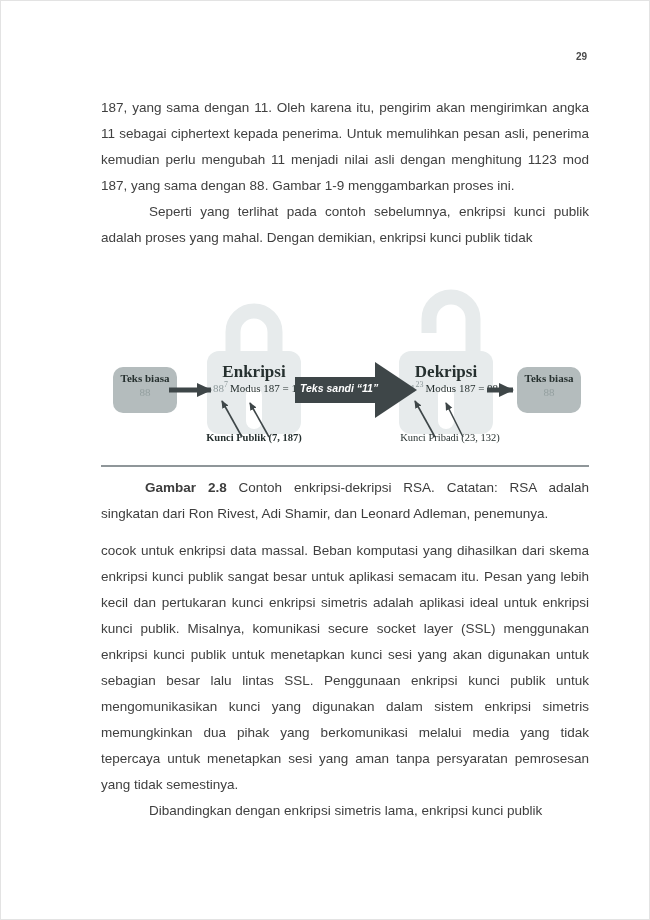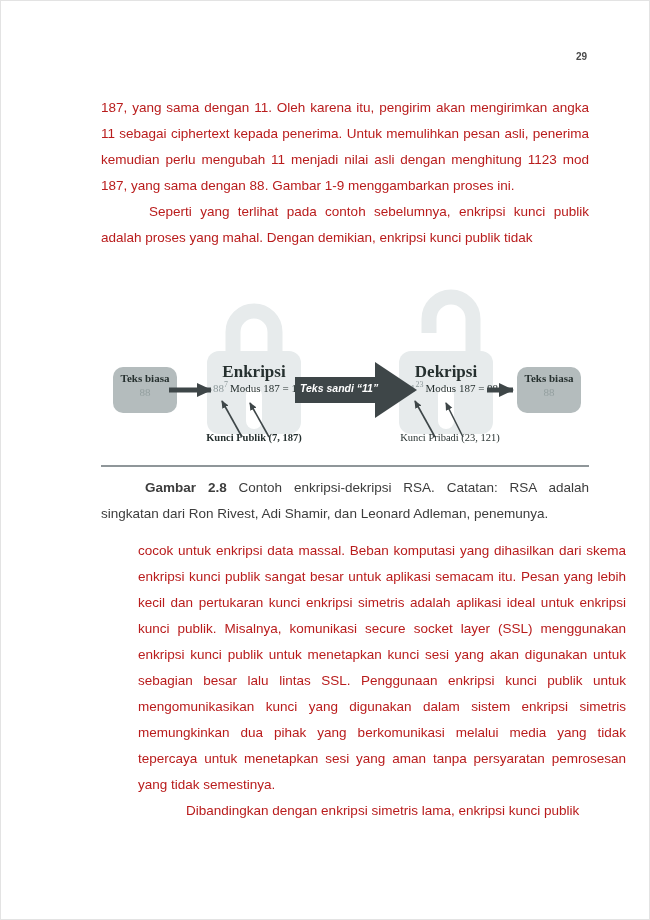--- a/index.html
+++ b/index.html
@@ -22,24 +22,24 @@
     font-weight: bold;
     color: #4a4a4a;
   }
   .body-text {
     position: absolute;
     left: 100px;
     width: 488px;
     font-size: 13.5px;
     line-height: 26px;
     text-align: justify;
-    color: #b91c1c;
+    color: #404040;
   }
   .block-1 { top: 94px; }
-  .block-2 { top: 537px; margin-left: 37px; }
+  .block-2 { top: 537px; }
   .body-text p { margin: 0; }
   .body-text p.indent { text-indent: 48px; }
 
   
   .diagram { position: absolute; left: 0; top: 0; width: 650px; height: 920px; pointer-events: none; }
 
   .plain-box {
     position: absolute;
     width: 64px; height: 46px;
     background: #b4bcbd;
@@ -204,21 +204,21 @@
     </svg>
 
     <div class="cipher-arrow-text">Teks sandi “11”</div>
 
     <div class="plain-box box-right">
       <div class="pb-title">Teks biasa</div>
       <div class="pb-value">88</div>
     </div>
 
     <div class="key-label key-label-public">Kunci Publik (7, 187)</div>
-    <div class="key-label key-label-private">Kunci Pribadi (23, 121)</div>
+    <div class="key-label key-label-private">Kunci Pribadi (23, 132)</div>
   </div>
 
   <div class="figure-rule"></div>
 
   <div class="figure-caption">
     <span class="cap-label">Gambar 2.8</span><span> Contoh enkripsi-dekripsi RSA. Catatan: RSA adalah singkatan dari Ron Rivest, Adi Shamir, dan Leonard Adleman, penemunya.</span>
   </div>
 
   <div class="body-text block-2">
     <p>cocok untuk enkripsi data massal. Beban komputasi yang dihasilkan dari skema enkripsi kunci publik sangat besar untuk aplikasi semacam itu. Pesan yang lebih kecil dan pertukaran kunci enkripsi simetris adalah aplikasi ideal untuk enkripsi kunci publik. Misalnya, komunikasi secure socket layer (SSL) menggunakan enkripsi kunci publik untuk menetapkan kunci sesi yang akan digunakan untuk sebagian besar lalu lintas SSL. Penggunaan enkripsi kunci publik untuk mengomunikasikan kunci yang digunakan dalam sistem enkripsi simetris memungkinkan dua pihak yang berkomunikasi melalui media yang tidak tepercaya untuk menetapkan sesi yang aman tanpa persyaratan pemrosesan yang tidak semestinya.</p>

